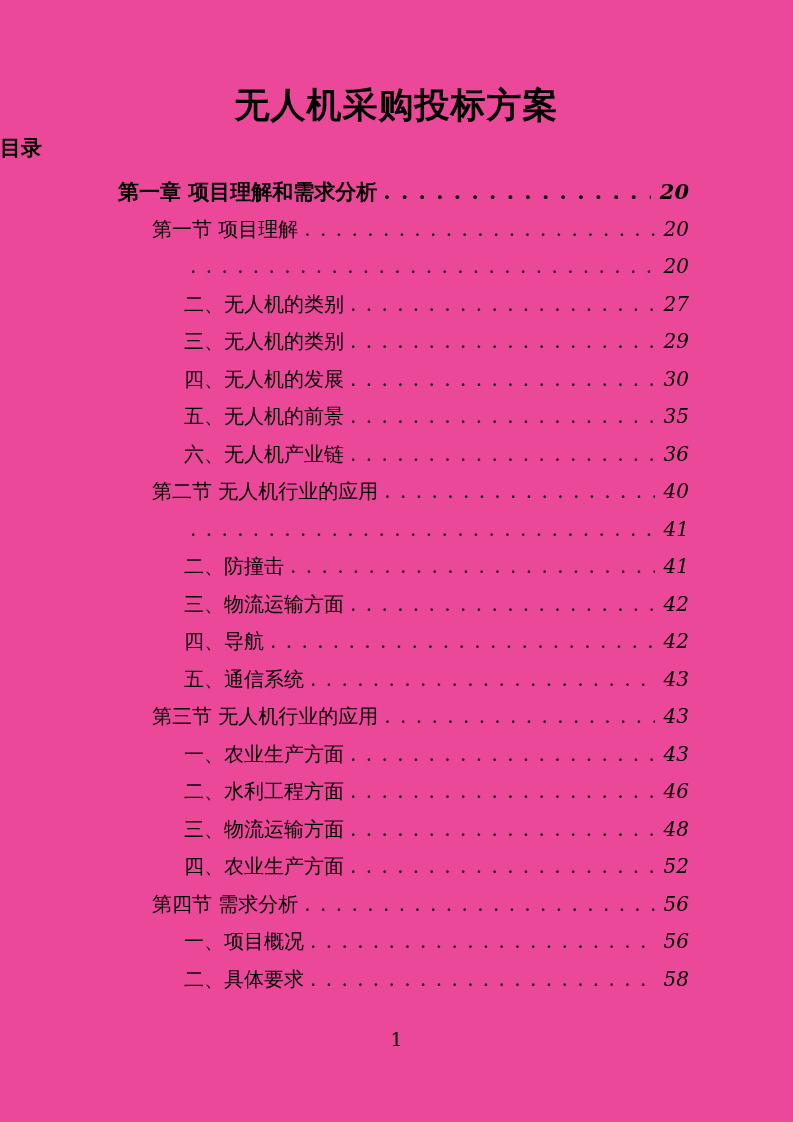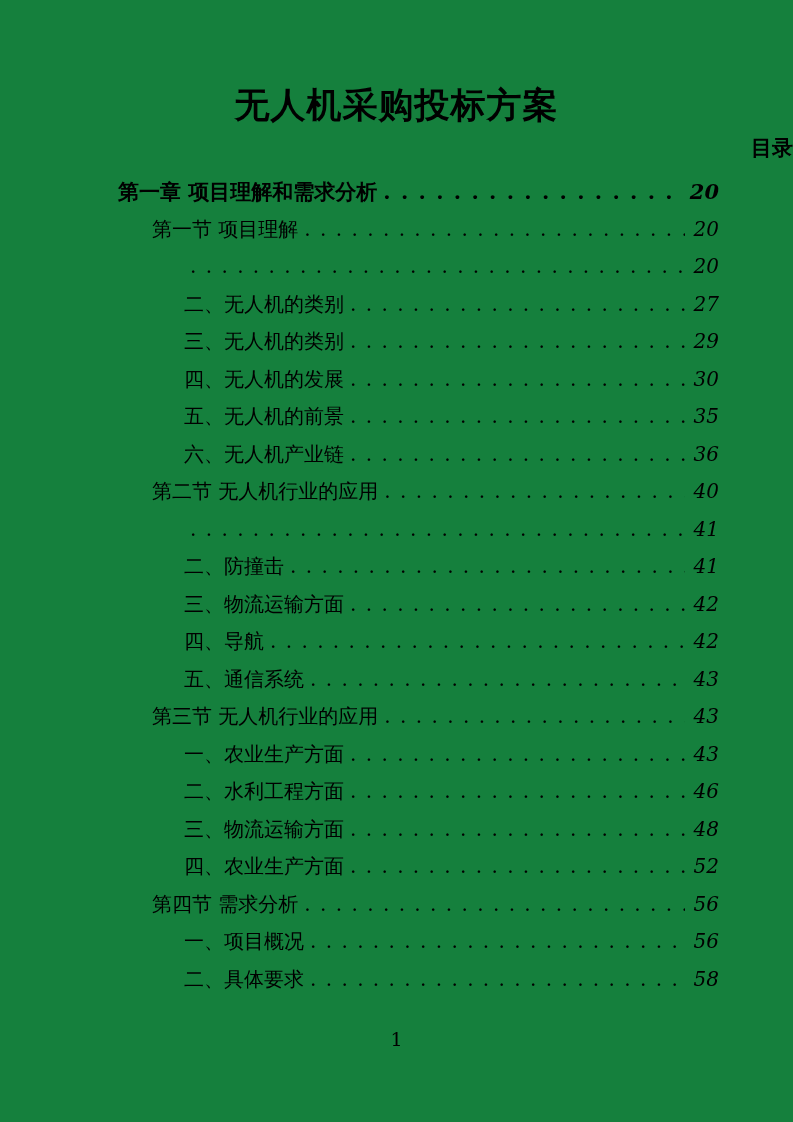--- a/index.html
+++ b/index.html
@@ -5,45 +5,45 @@
   html, body {
     margin: 0;
     padding: 0;
     background: #ffffff;
   }
   .page {
     position: relative;
     width: 793px;
     height: 1122px;
     margin: 0 auto;
-    background: #15803d;
+    background: #ec4899;
     color: #000000;
     font-family: "DejaVu Serif", "Liberation Serif", serif;
     overflow: hidden;
     box-sizing: border-box;
   }
   .doc-title {
     margin: 0;
     padding-top: 82px;
     text-align: center;
     font-size: 35px;
     font-weight: 700;
     line-height: 46px;
     letter-spacing: 1px;
   }
   .toc-heading {
     margin-top: 6px;
-    text-align: right;
+    text-align: left;
     font-size: 21px;
     font-weight: 700;
     line-height: 28px;
   }
   .toc {
     margin-top: 11px;
-    padding-right: 74px; 
+    padding-right: 104px; 
   }
   .toc-row {
     display: flex;
     align-items: baseline;
     height: 37.5px;
     line-height: 37.5px;
     font-size: 20px;
     white-space: nowrap;
   }
   .toc-row.level-1 {

